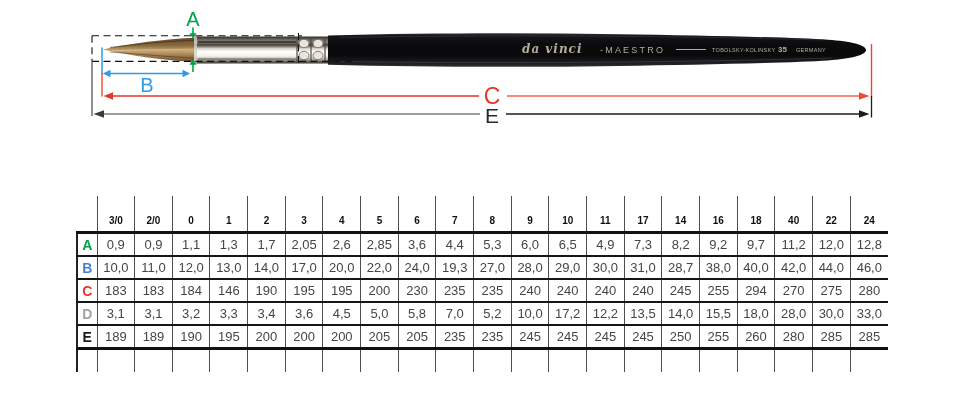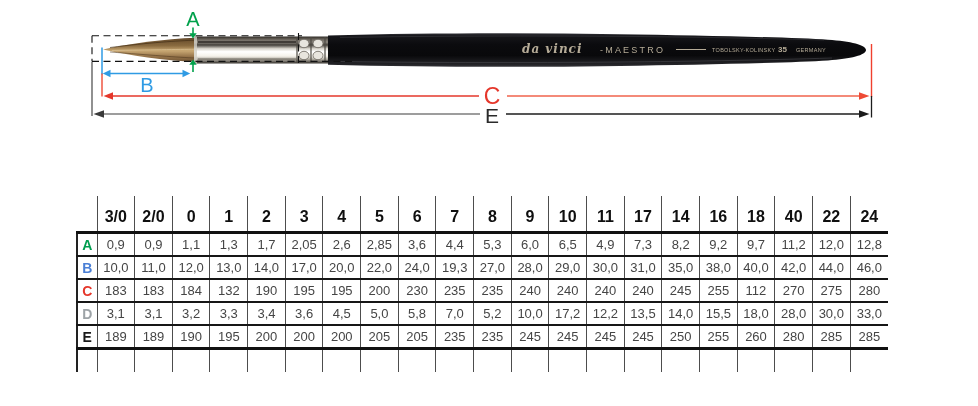--- a/index.html
+++ b/index.html
@@ -5,21 +5,21 @@
   html,body{margin:0;padding:0;}
   body{width:978px;height:406px;background:#ffffff;font-family:"Liberation Sans",sans-serif;position:relative;overflow:hidden;}
   #stage{position:absolute;left:0;top:0;width:978px;height:406px;background:#fff;}
   #diagram{position:absolute;left:0;top:0;}
 
   #table-wrap{position:absolute;left:76px;top:196px;}
   table.size-table{border-collapse:collapse;table-layout:fixed;width:812px;}
   table.size-table col.lblcol{width:20px;}
   table.size-table th,table.size-table td{padding:0;margin:0;}
   tr.hdr th{height:30px;vertical-align:bottom;padding-bottom:5px;
-    font-weight:bold;font-size:16px;color:#0f0f0f;text-align:center;
+    font-weight:bold;font-size:10px;color:#0f0f0f;text-align:center;
     border-left:1px solid #4d4d4d;border-bottom:3px solid #111;}
   tr.hdr th.corner{border-left:none;}
   tr.data th.lbl{font-weight:bold;font-size:14px;text-align:center;
     border-left:2px solid #222;border-bottom:2px solid #161616;height:21px;}
   tr.data td{font-size:13px;color:#454545;text-align:center;height:21px;
     border-left:1px solid #4d4d4d;border-bottom:2px solid #161616;}
   tr.data.last td,tr.data.last th{border-bottom:3px solid #111;}
   tr.stub td{height:22px;border-left:1px solid #4d4d4d;border-bottom:none;}
   tr.stub td:first-child{border-left:2px solid #222;}
 </style>
@@ -200,47 +200,47 @@
             <td>17,0</td>
             <td>20,0</td>
             <td>22,0</td>
             <td>24,0</td>
             <td>19,3</td>
             <td>27,0</td>
             <td>28,0</td>
             <td>29,0</td>
             <td>30,0</td>
             <td>31,0</td>
-            <td>35,0</td>
+            <td>28,7</td>
             <td>38,0</td>
             <td>40,0</td>
             <td>42,0</td>
             <td>44,0</td>
             <td>46,0</td>
           </tr>
           <tr class="data">
             <th class="lbl" style="color:#e5372b">C</th>
             <td>183</td>
             <td>183</td>
             <td>184</td>
-            <td>132</td>
+            <td>146</td>
             <td>190</td>
             <td>195</td>
             <td>195</td>
             <td>200</td>
             <td>230</td>
             <td>235</td>
             <td>235</td>
             <td>240</td>
             <td>240</td>
             <td>240</td>
             <td>240</td>
             <td>245</td>
             <td>255</td>
-            <td>112</td>
+            <td>294</td>
             <td>270</td>
             <td>275</td>
             <td>280</td>
           </tr>
           <tr class="data">
             <th class="lbl" style="color:#9da3a7">D</th>
             <td>3,1</td>
             <td>3,1</td>
             <td>3,2</td>
             <td>3,3</td>

